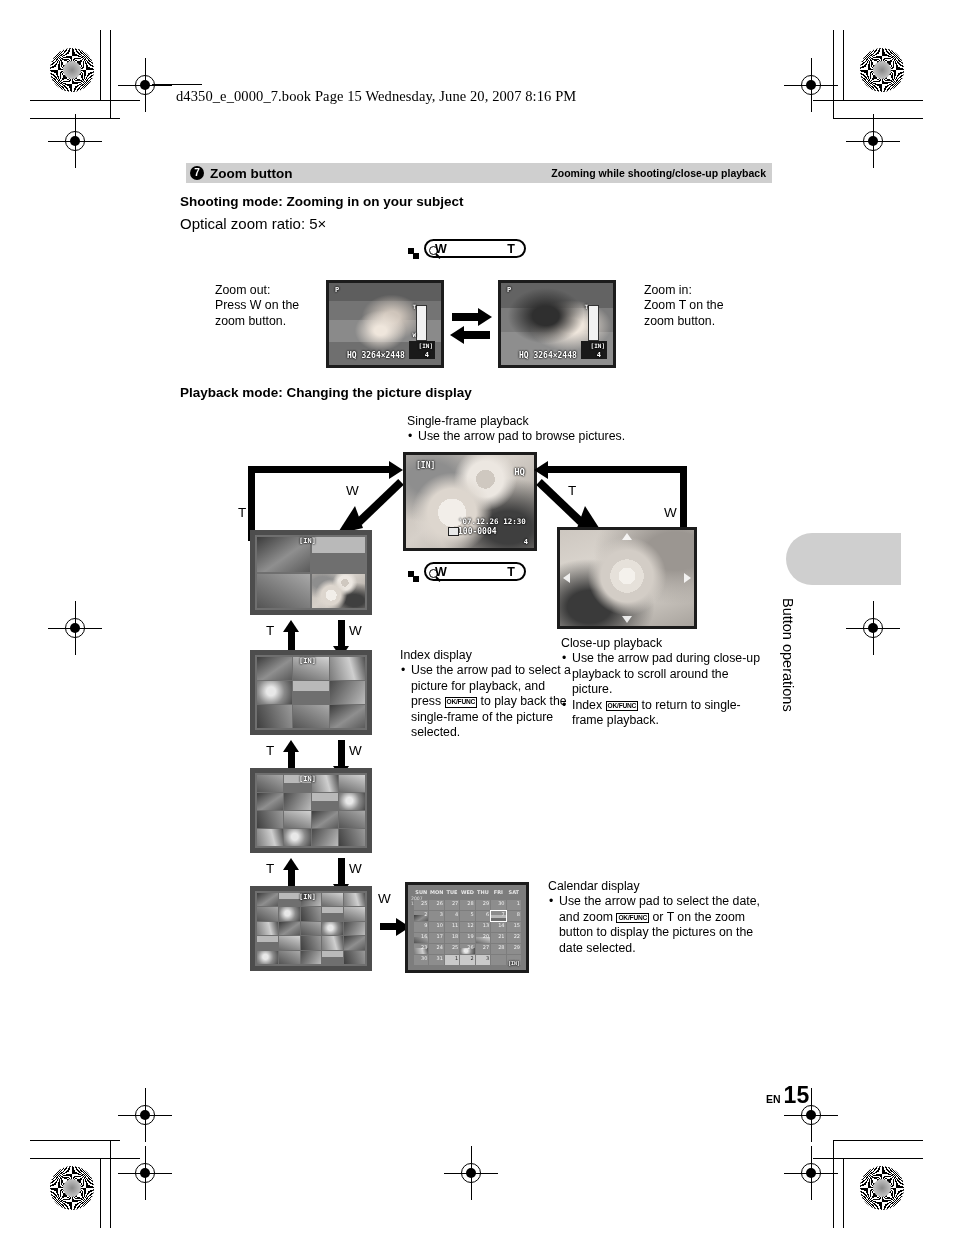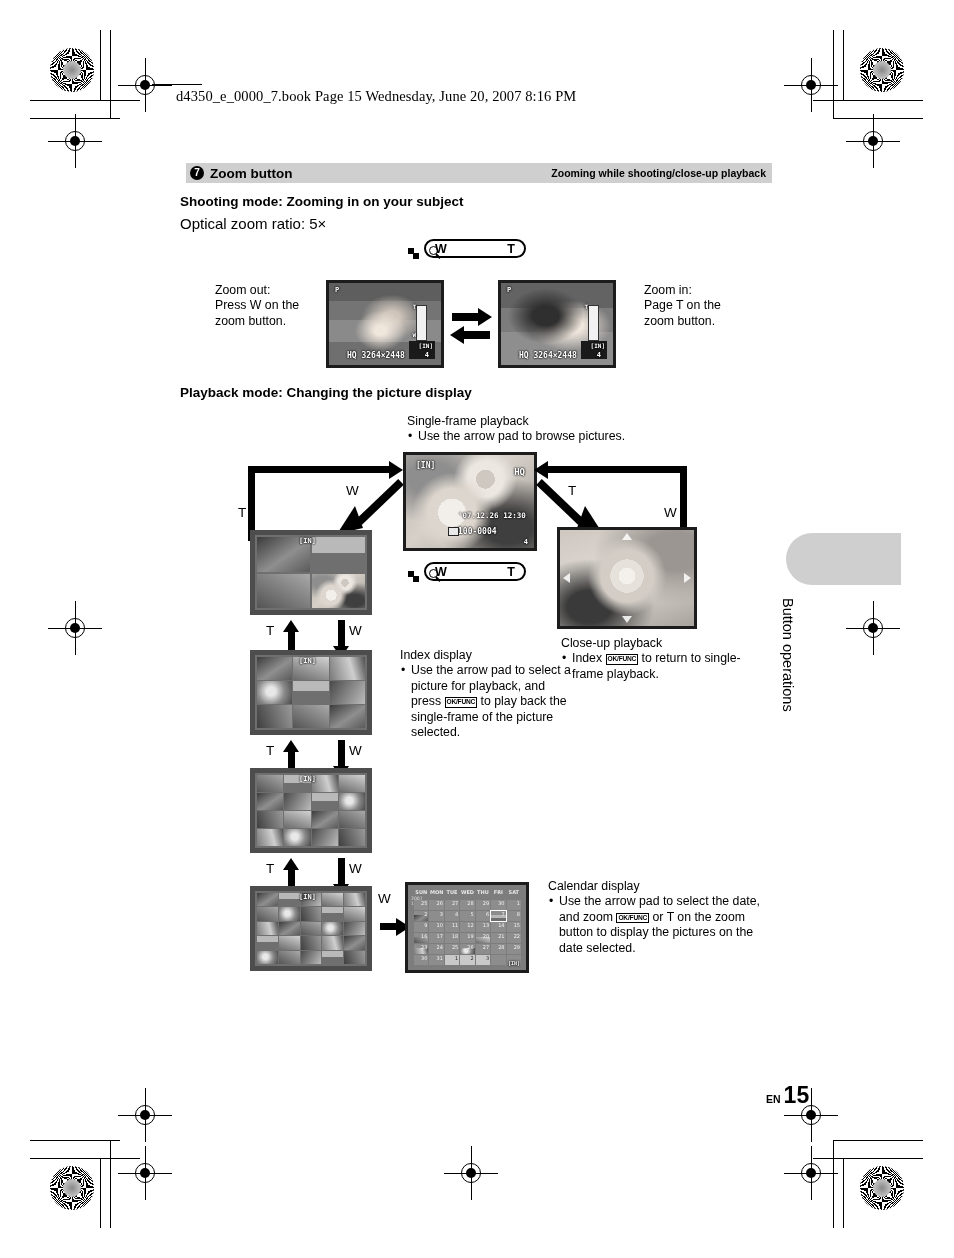--- a/index.html
+++ b/index.html
@@ -253,21 +253,21 @@
     </div>
 </div>
 
 <div class="cap" style="left:197px;top:283px;">
   <div>Zoom out:</div>
   <div>Press W on the</div>
   <div>zoom button.</div>
 </div>
 <div class="cap" style="left:626px;top:283px;">
   <div>Zoom in:</div>
-  <div>Page T on the</div>
+  <div>Zoom T on the</div>
   <div>zoom button.</div>
 </div>
 
 <div class="lcd frame ph-beach" style="left:326px;top:280px;width:118px;height:88px;">
   <div class="osd" style="left:6px;top:3px;font-size:7px;">P</div>
   <div class="abs" style="right:14px;top:22px;width:9px;height:34px;background:#f2f2f2;border:1px solid #333;"></div>
   <div class="osd" style="right:25px;top:20px;font-size:6px;">T</div>
   <div class="osd" style="right:25px;top:48px;font-size:6px;">W</div>
   <div class="abs" style="right:6px;bottom:6px;width:26px;height:18px;background:#1a1a1a;"></div>
   <div class="osd" style="right:8px;bottom:16px;font-size:6px;">[IN]</div>
@@ -293,21 +293,21 @@
 <div class="h2" style="left:180px;top:385px;">Playback mode: Changing the picture display</div>
 
 <div class="bl" style="left:407px;top:414px;width:260px;">
   <div>Single-frame playback</div>
   <div class="li">Use the arrow pad to browse pictures.</div>
 </div>
 
 <div class="lcd frame ph-flower" style="left:403px;top:452px;width:134px;height:99px;">
   <div class="osd" style="left:10px;top:6px;font-size:8px;">[IN]</div>
   <div class="osd" style="right:9px;top:12px;font-size:9px;">HQ</div>
-  <div class="osd" style="left:52px;top:56px;font-size:7.5px;">'07.12.26   12:30</div>
+  <div class="osd" style="left:52px;top:62px;font-size:7.5px;">'07.12.26   12:30</div>
   <div class="osd" style="left:52px;top:72px;font-size:8px;">100-0004</div>
   <div class="abs" style="left:42px;top:72px;width:9px;height:7px;background:#e9e9e9;border:1px solid #222;"></div>
   <div class="osd" style="right:6px;bottom:2px;font-size:7px;">4</div>
 </div>
 
 <div class="rocker-wrap" style="left:424px;top:562px;">
   <div class="idx-icon"></div>
   <div class="rocker">
     <span>W</span>
     <span>T</span>
@@ -346,20 +346,21 @@
 
 <div class="lcd frame ph-rose" style="left:557px;top:527px;width:140px;height:102px;">
   <div class="abs" style="left:50%;top:3px;margin-left:-5px;width:0;height:0;border-left:5px solid transparent;border-right:5px solid transparent;border-bottom:7px solid rgba(255,255,255,.85);"></div>
   <div class="abs" style="left:50%;bottom:3px;margin-left:-5px;width:0;height:0;border-left:5px solid transparent;border-right:5px solid transparent;border-top:7px solid rgba(255,255,255,.85);"></div>
   <div class="abs" style="left:3px;top:50%;margin-top:-5px;width:0;height:0;border-top:5px solid transparent;border-bottom:5px solid transparent;border-right:7px solid rgba(255,255,255,.85);"></div>
   <div class="abs" style="right:3px;top:50%;margin-top:-5px;width:0;height:0;border-top:5px solid transparent;border-bottom:5px solid transparent;border-left:7px solid rgba(255,255,255,.85);"></div>
 </div>
 
 <div class="bl" style="left:561px;top:636px;width:210px;">
   <div>Close-up playback</div>
+  <div class="li">Use the arrow pad during close-up playback to scroll around the picture.</div>
   <div class="li"><span>Index</span>
     <span class="okfunc">OK/FUNC</span>
     <span>to return to single-frame playback.</span></div>
 </div>
 
 <div class="lcd thick" style="left:250px;top:530px;width:122px;height:85px;background:#6f6f6f;">
   <div class="abs" style="left:0;top:0;right:0;bottom:0;display:grid;grid-template-columns:1fr 1fr;grid-template-rows:1fr 1fr;gap:2px;padding:2px;box-sizing:border-box;">
     <div class="ph-g1"></div>
     <div class="ph-g2"></div>
     <div class="ph-g3"></div>

